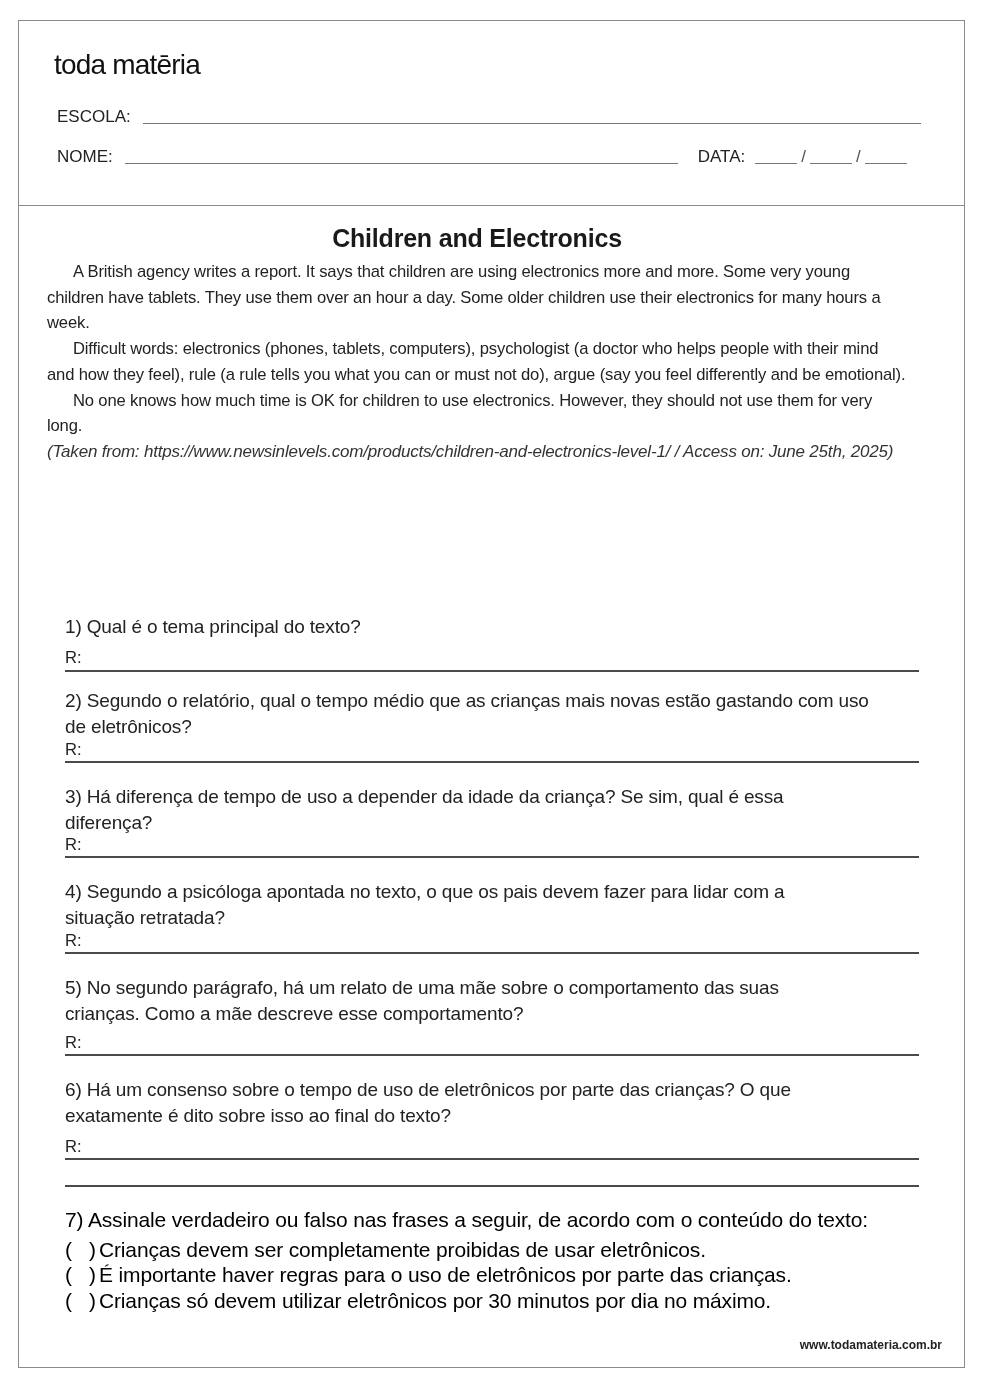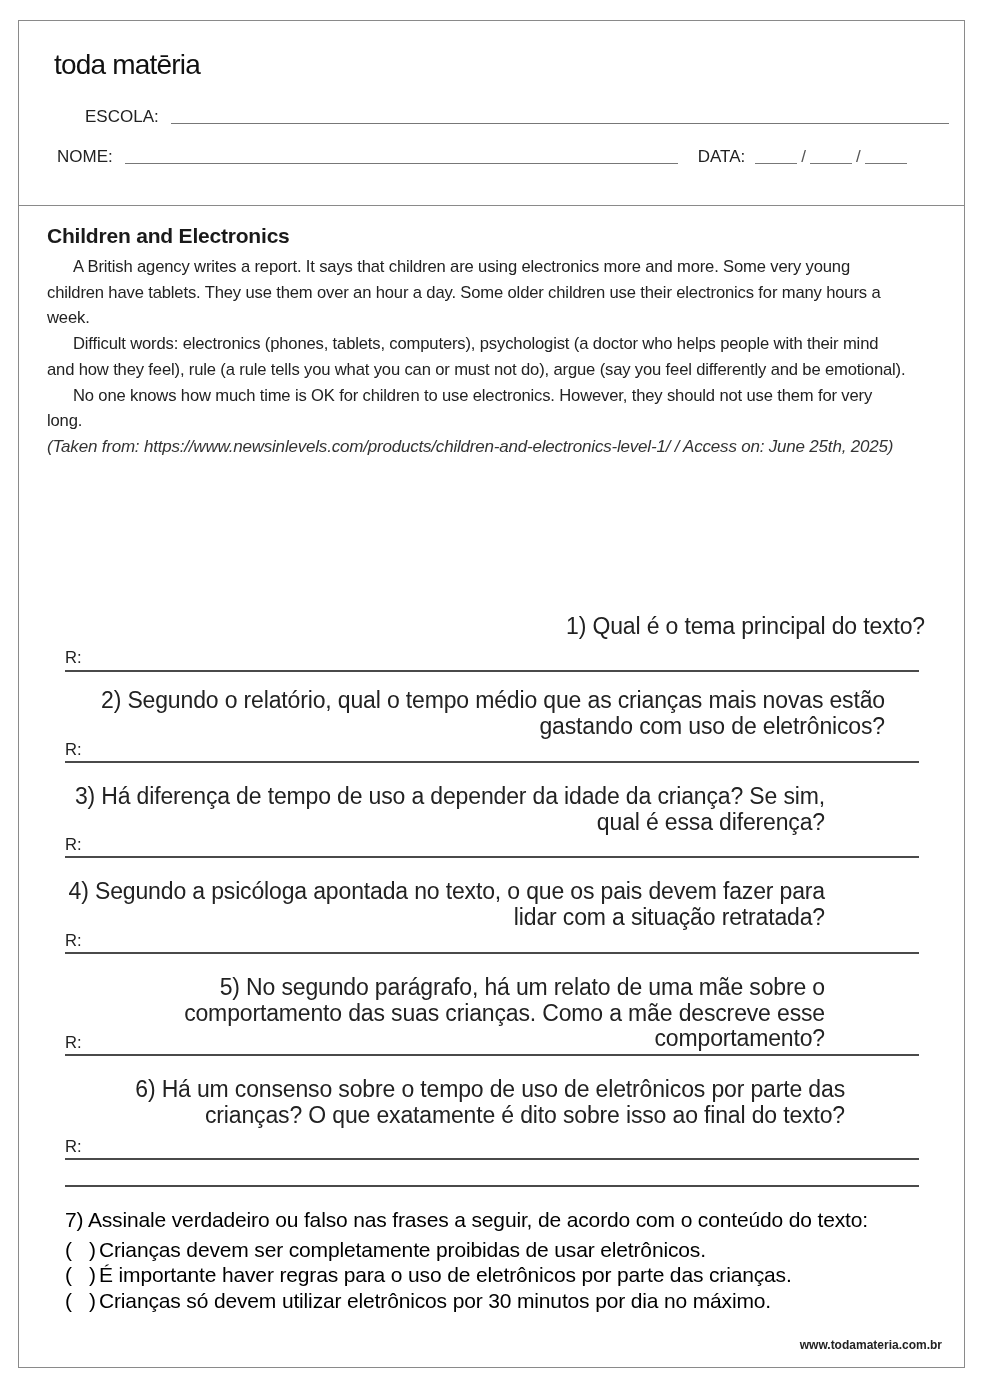--- a/index.html
+++ b/index.html
@@ -7,32 +7,32 @@
          font-family: "Liberation Sans", "DejaVu Sans", sans-serif; color: #1f1f1f; }
   .sheet { position: absolute; left: 18px; top: 20px; width: 947px; height: 1348px;
            border: 1.5px solid #8a8a8a; box-sizing: border-box; padding-left: 44px; }
   .header { position: absolute; left: 0; top: 0; width: 100%; height: 185px;
             border-bottom: 1.5px solid #8a8a8a; box-sizing: border-box; }
   .brand { position: absolute; left: 35px; top: 28px; font-size: 28px; letter-spacing: -0.8px;
            color: #111; font-weight: normal; }
   .field-row { position: absolute; left: 38px; font-size: 17px; color: #222; display: flex; align-items: flex-end; }
   .field-row .label { white-space: nowrap; }
   .field-line { border-bottom: 1.5px solid #777; height: 0; margin-left: 12px; margin-bottom: 3px; }
-  .escola { top: 86px; margin-left: 28px; }
+  .escola { top: 86px; }
   .nome { top: 126px; }
   .date-part { display: inline-flex; align-items: flex-end; }
   .date-blank { display: inline-block; width: 42px; border-bottom: 1.5px solid #777; margin-bottom: 3px; }
   .slash { margin: 0 4px; color: #555; }
 
   .content { position: absolute; left: 47px; top: 210px; width: 860px; }
-  .title { text-align: left; font-weight: bold; font-size: 21px; margin-bottom: 6px; color: #1a1a1a; letter-spacing: -0.2px; }
+  .title { text-align: center; font-weight: bold; font-size: 25px; margin-bottom: 6px; color: #1a1a1a; letter-spacing: -0.2px; }
   .para { font-size: 16.6px; line-height: 25.7px; text-indent: 26px; margin: 0; color: #222; letter-spacing: -0.15px; }
   .source { font-size: 17px; line-height: 22px; font-style: italic; color: #333; margin-top: 2px; letter-spacing: -0.2px; }
 
-  .q { position: absolute; left: 65px; width: 860px; font-size: 23px; line-height: 25.7px; color: #222; letter-spacing: -0.15px; text-align: right; }
+  .q { position: absolute; left: 65px; width: 860px; font-size: 19px; line-height: 25.7px; color: #222; letter-spacing: -0.15px; }
   .r { position: absolute; left: 65px; font-size: 16.6px; color: #222; }
   .aline { position: absolute; left: 65px; width: 854px; height: 2px; background: #4a4a4a; }
 
   .tf { position: absolute; left: 65px; font-size: 21px; line-height: 25.7px; color: #000000; letter-spacing: -0.15px; }
   .tf-item { display: flex; }
   .tf-box { display: inline-block; width: 34px; white-space: pre; }
 
   .footer-url { position: absolute; right: 43px; top: 1338px; font-size: 12px; font-weight: bold; color: #222; }
 </style>
 </head>

